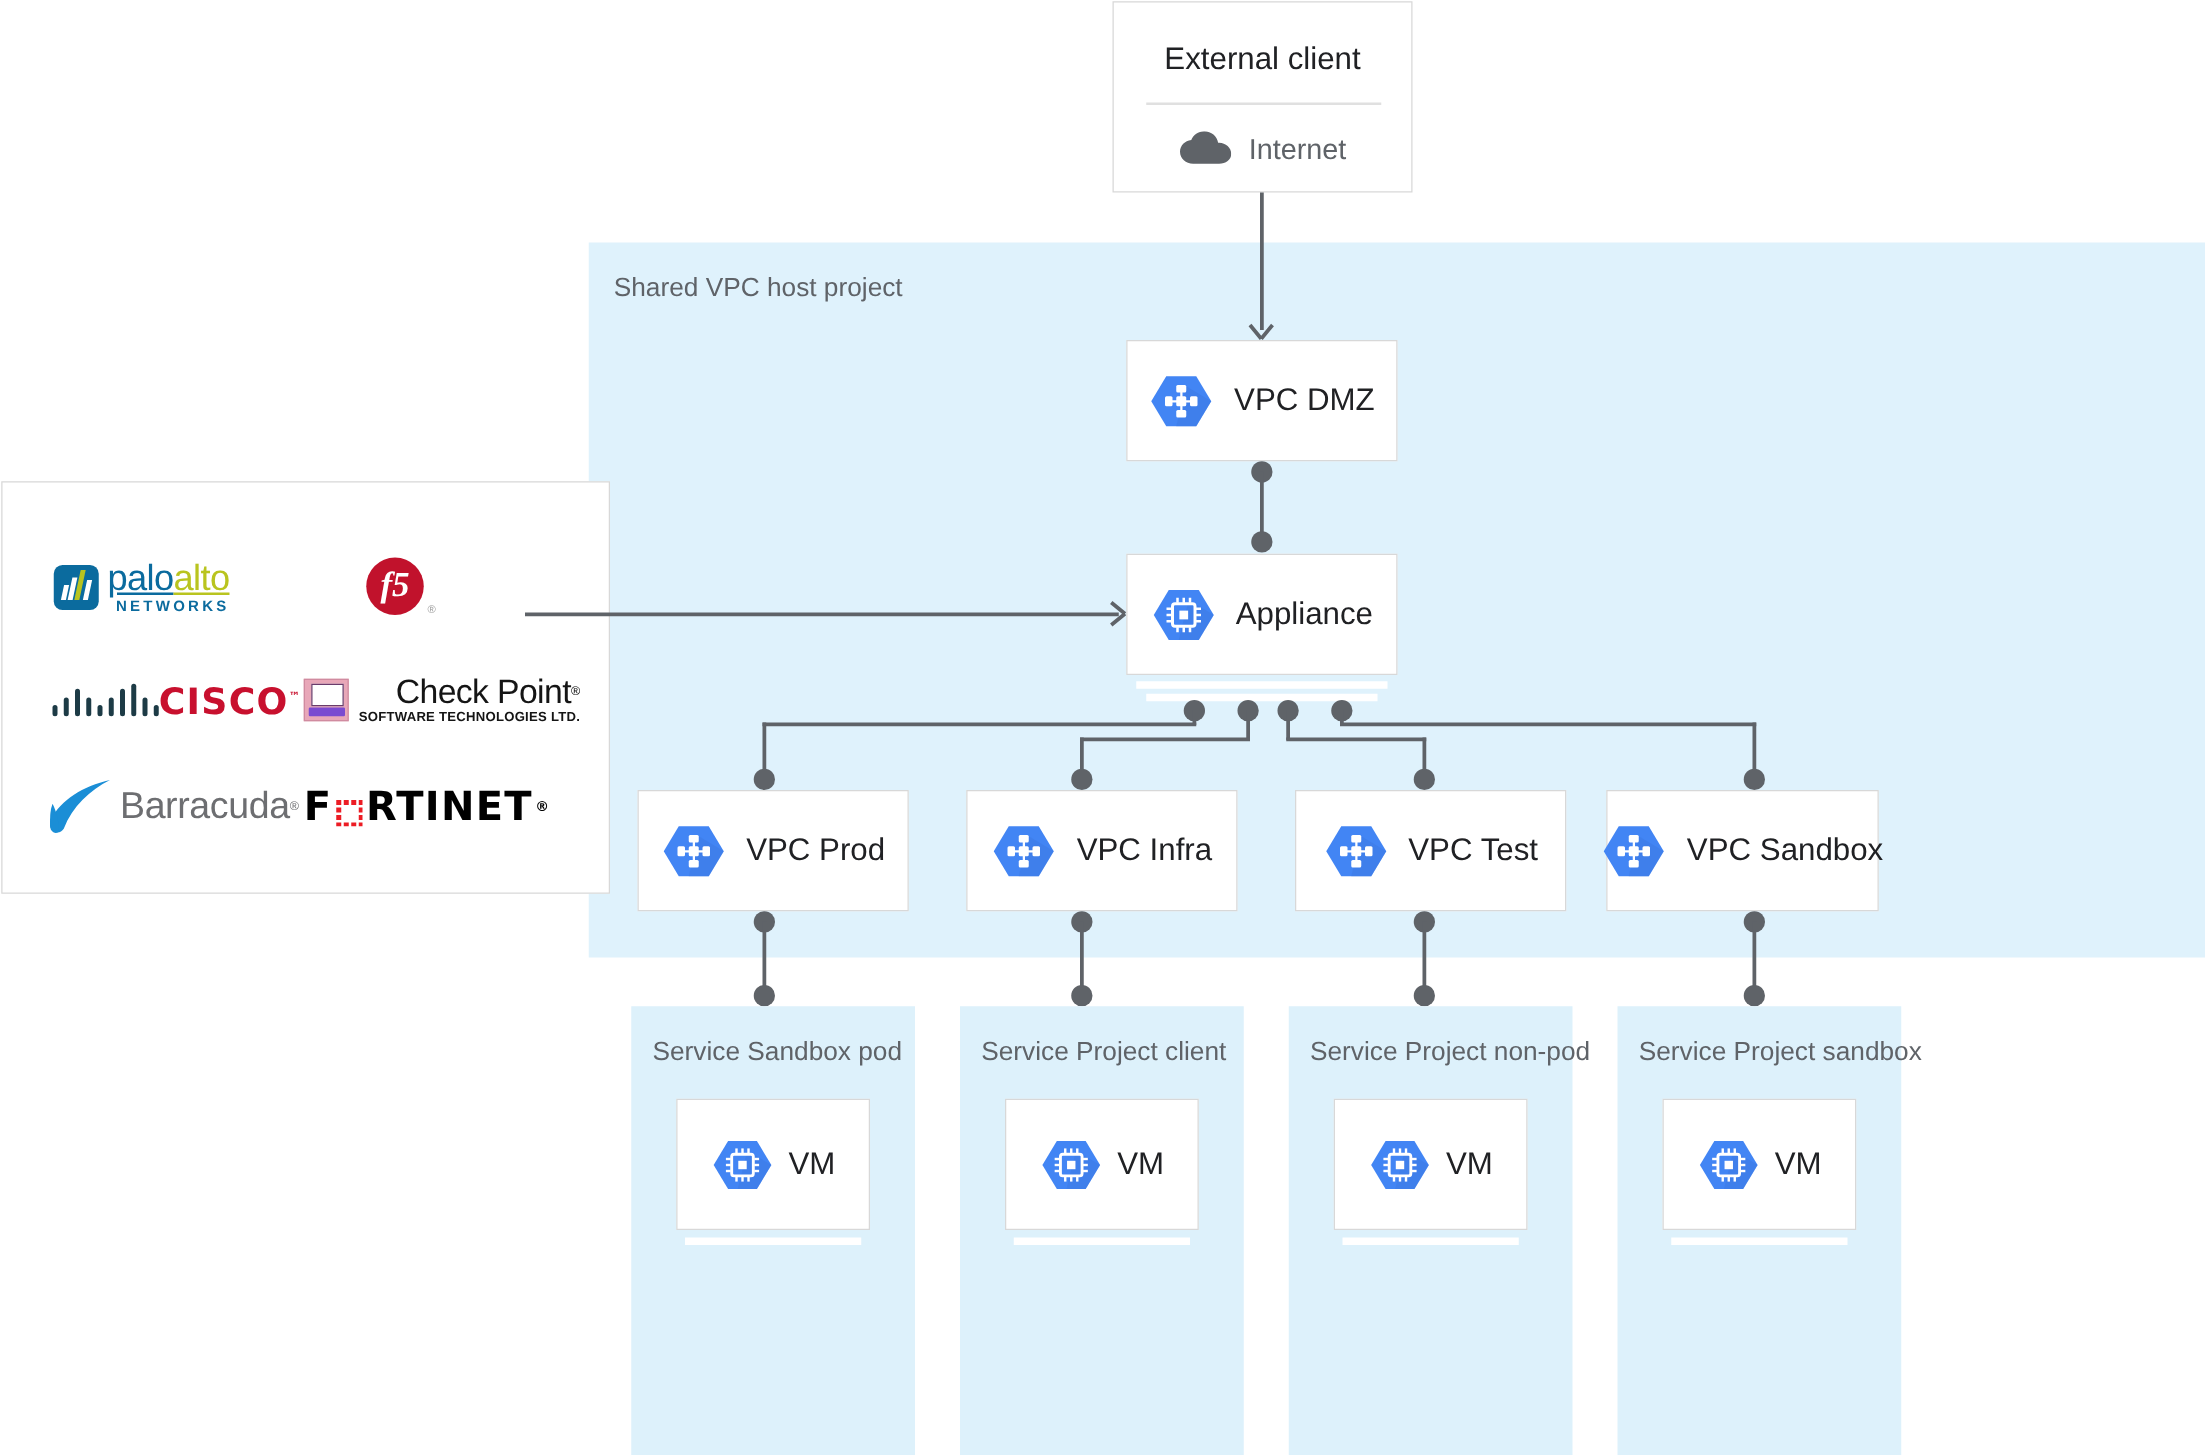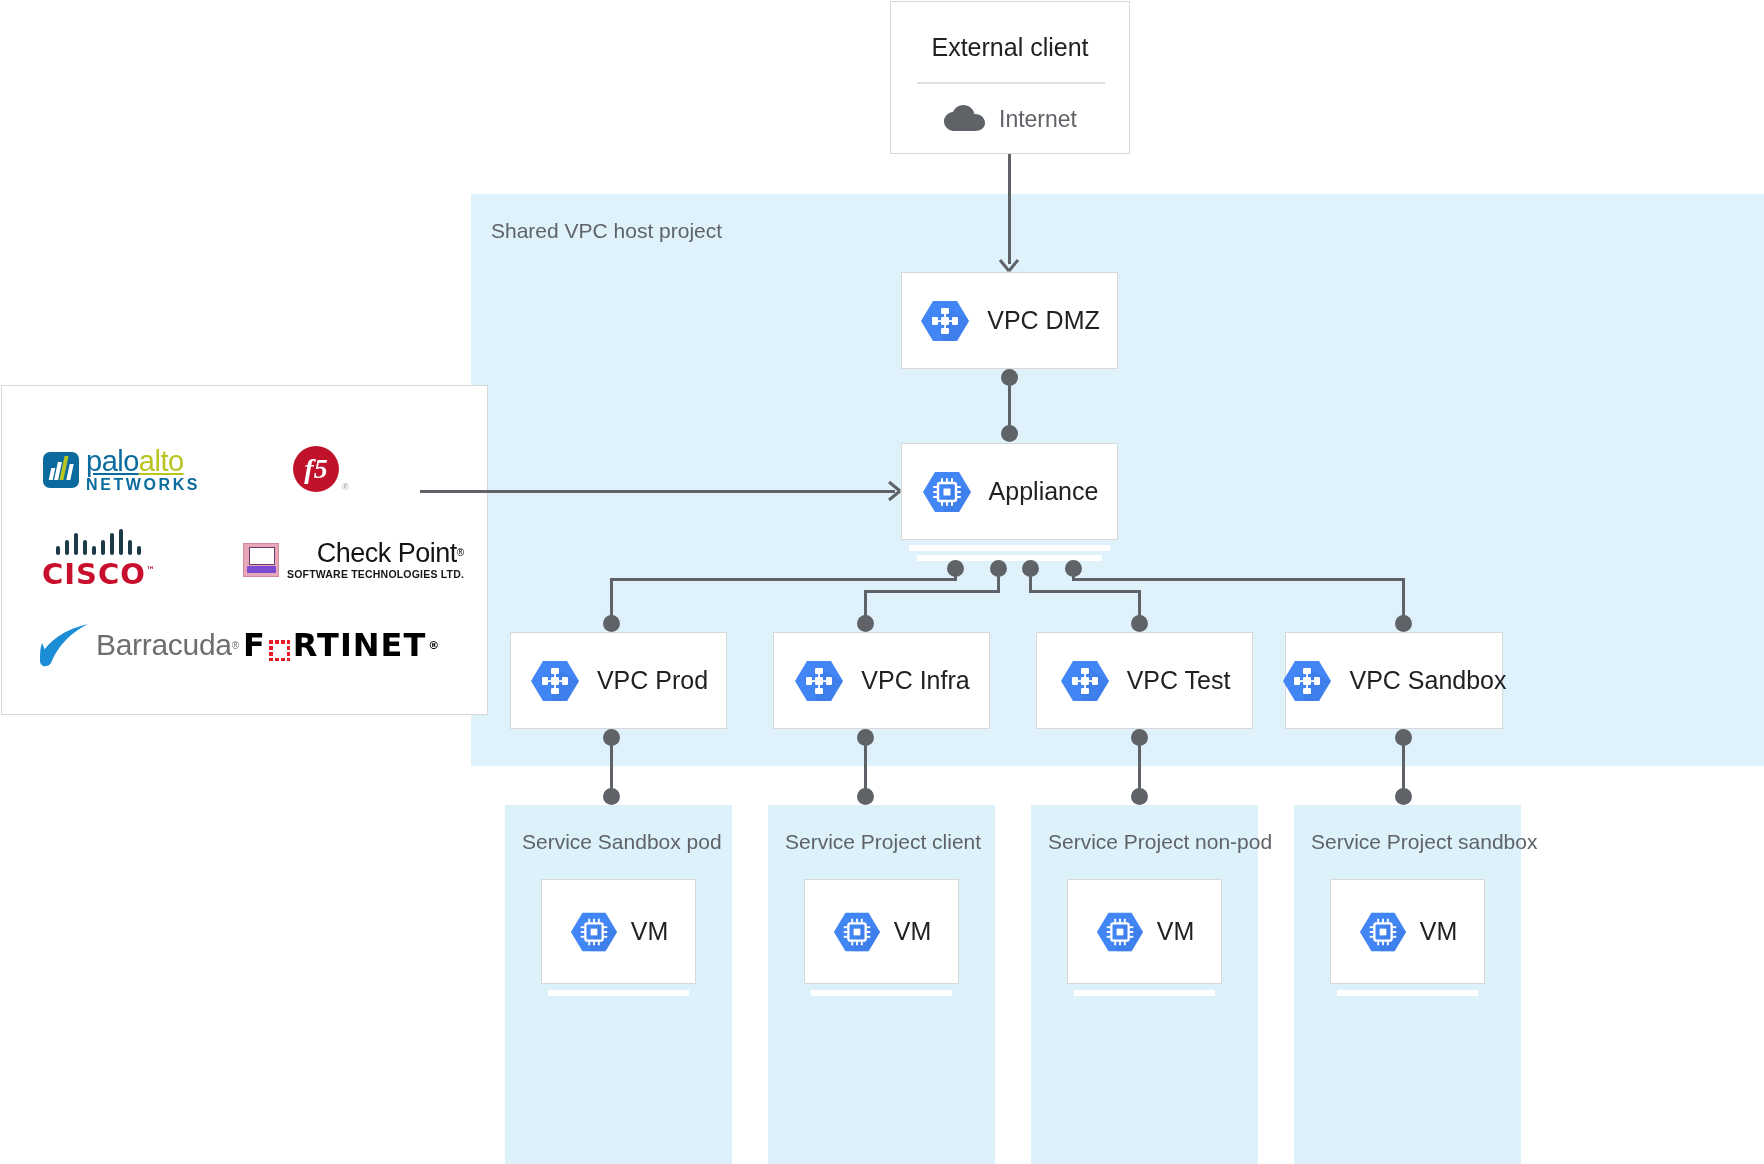--- a/index.html
+++ b/index.html
@@ -42,33 +42,33 @@
   
   .pa-mark{width:36px;height:36px;border-radius:7px;background:#0b6b9e;
            position:relative;overflow:hidden;flex:none;}
   .pa-bar{position:absolute;bottom:8px;background:#ffffff;width:4px;
           transform:skewX(-12deg);}
   .pa-bar.g{background:#b9c41f;}
   .pa-text{margin-left:7px;line-height:1;}
   .pa-word{font-size:29px;font-weight:400;letter-spacing:-.5px;text-decoration:underline;}
   .pa-palo{color:#0b6b9e;}
   .pa-alto{color:#b9c41f;}
-  .pa-sub{font-size:16px;letter-spacing:2.6px;color:#0b6b9e;
+  .pa-sub{font-size:12px;letter-spacing:2.6px;color:#0b6b9e;
           text-align:right;margin-top:1px;font-weight:700;}
 
   
   .f5-mark{width:46px;height:46px;border-radius:50%;background:#c1122c;
            color:#ffffff;font-size:28px;font-weight:700;font-style:italic;
            display:flex;align-items:center;justify-content:center;
            font-family:"Liberation Serif",serif;flex:none;}
   .f5-reg{font-size:9px;color:#9a9a9a;align-self:flex-end;margin-left:3px;
           margin-bottom:4px;}
 
   
-  .cisco-wrap{display:flex;flex-direction:column;align-items:center;}
+  .cisco-wrap{display:flex;flex-direction:row;align-items:center;}
   .cisco-bars{display:flex;align-items:flex-end;gap:5px;height:26px;}
   .cisco-bars i{display:block;width:4px;background:#1d3b46;border-radius:2px;}
   .cisco-word{font-size:29px;font-weight:700;color:#c8102e;letter-spacing:1px;
               margin-top:2px;font-family:"DejaVu Sans",sans-serif;}
   .cisco-tm{font-size:9px;color:#c8102e;vertical-align:super;}
 
   
   .cp-mark{width:36px;height:34px;background:#e8a7b8;position:relative;
            flex:none;border:1px solid #d08ba0;box-sizing:border-box;}
   .cp-scr{position:absolute;left:5px;top:3px;width:24px;height:16px;

